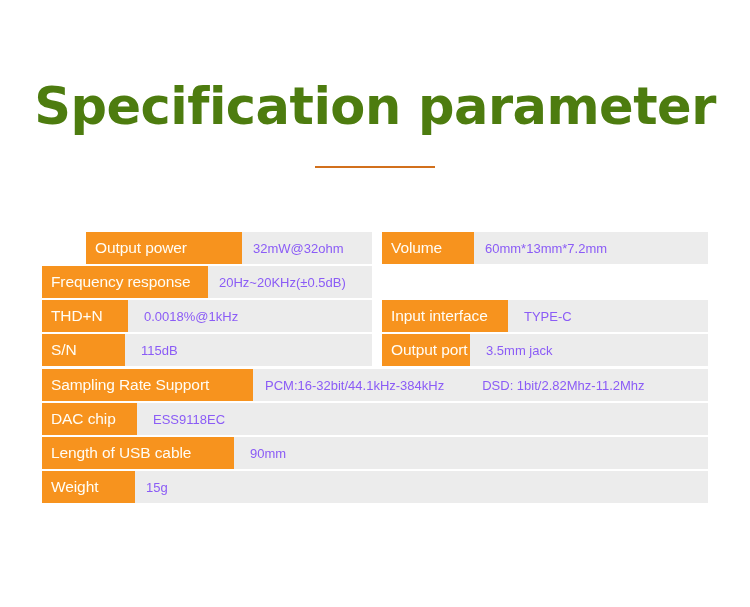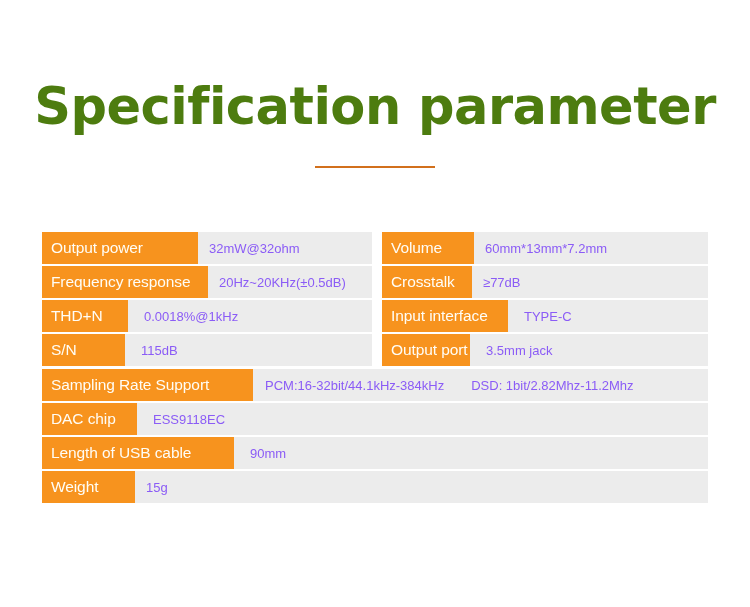--- a/index.html
+++ b/index.html
@@ -94,54 +94,51 @@
 
   
   .cell-value.dual {
     padding-left: 0;
   }
   .dual-inner {
     display: flex;
     align-items: center;
     width: 100%;
     height: 100%;
+    gap: 11px;
   }
   .dual-a { padding-left: 12px; }
   .dual-b { padding-left: 27px; }
 </style>
 </head>
 <body>
 
 <div class="header">
   <div class="page-title">Specification parameter</div>
   <div class="title-accent"></div>
 </div>
 
 <div class="spec-table" id="spec-table">
     <div class="spec-row">
       <div class="half-row left">
-        <div class="cell-label" style="width: 156px;">Output power</div>
+        <div class="cell-label" style="width: 156px; margin-left: 44px;">Output power</div>
         <div class="cell-value">32mW@32ohm</div>
       </div>
       <div class="half-row spacer"></div>
       <div class="half-row right">
         <div class="cell-label" style="width: 92px;">Volume</div>
         <div class="cell-value">60mm*13mm*7.2mm</div>
       </div>
     </div>
     <div class="spec-row">
       <div class="half-row left">
         <div class="cell-label" style="width: 166px;">Frequency response</div>
         <div class="cell-value">20Hz~20KHz(±0.5dB)</div>
       </div>
       <div class="half-row spacer"></div>
-      <div class="half-row right">
-        <div class="cell-label" style="width: 90px;">Crosstalk</div>
-        <div class="cell-value">≥77dB</div>
-      </div>
     </div>
     <div class="spec-row">
       <div class="half-row left">
         <div class="cell-label" style="width: 86px;">THD+N</div>
         <div class="cell-value pad-lg">0.0018%@1kHz</div>
       </div>
       <div class="half-row spacer"></div>
       <div class="half-row right">
         <div class="cell-label" style="width: 126px;">Input interface</div>
         <div class="cell-value pad-lg">TYPE-C</div>

